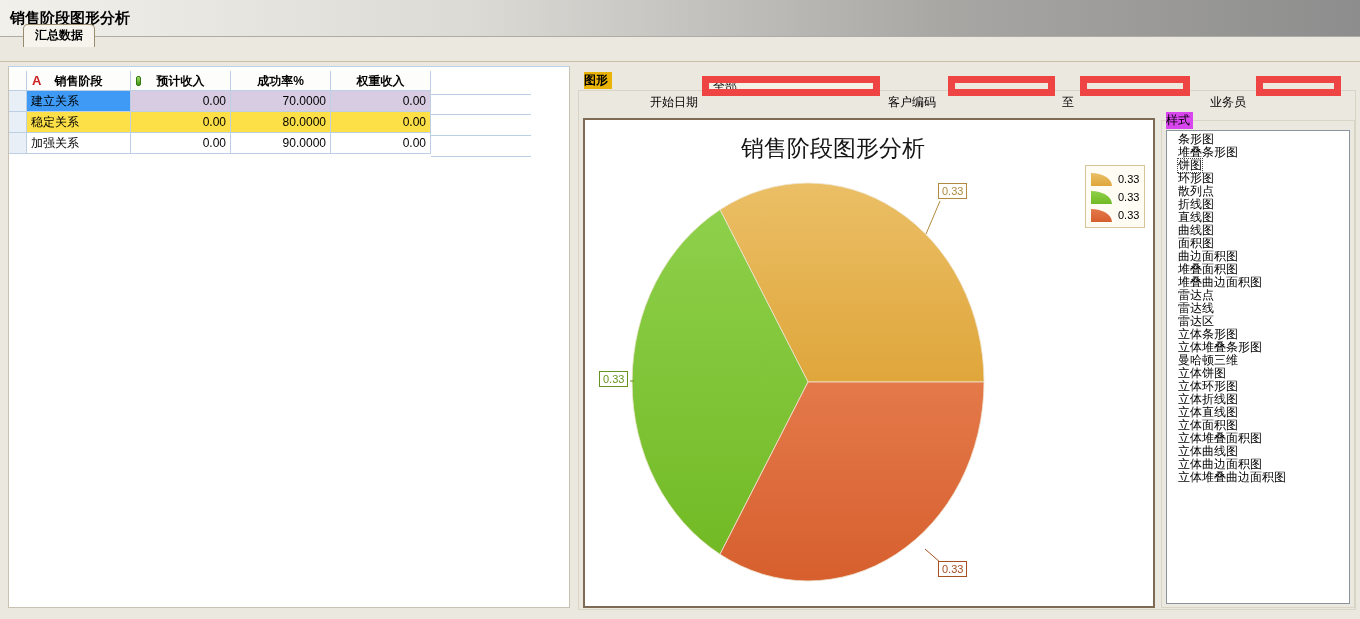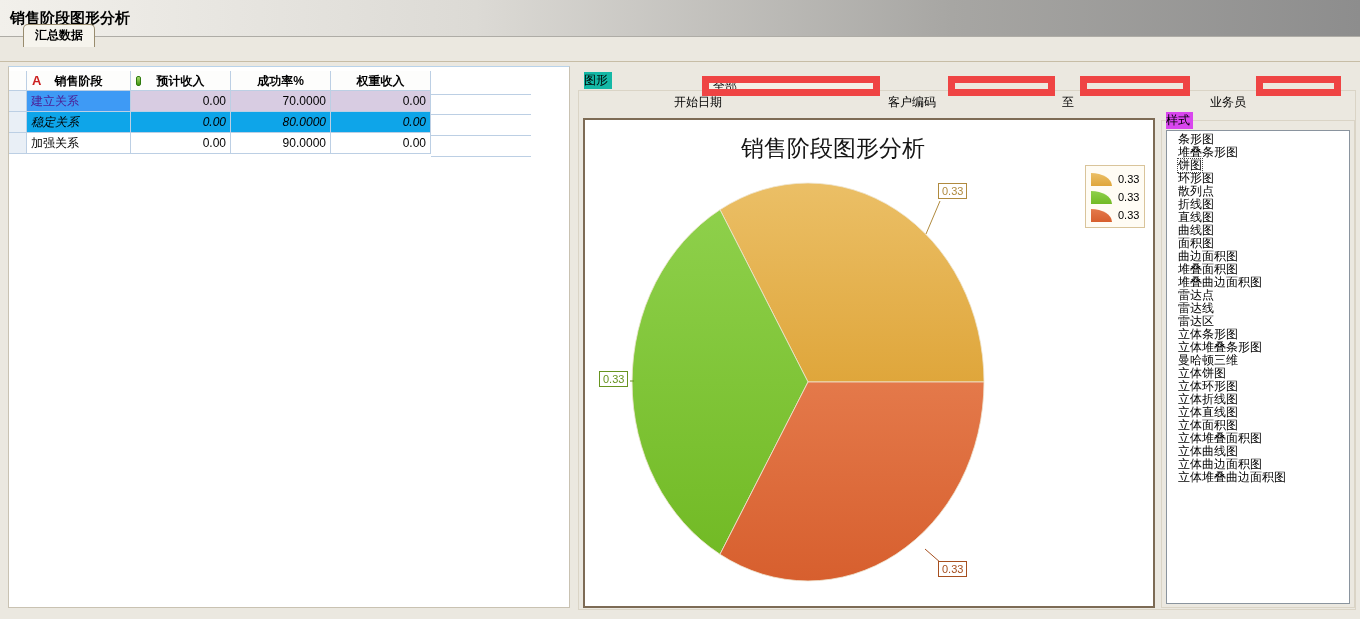--- a/index.html
+++ b/index.html
@@ -27,26 +27,26 @@
   .g-cell{box-sizing:border-box;border-right:1px solid #BCCFE4;border-bottom:1px solid #BCCFE4;
           padding:0 4px;line-height:20px;white-space:nowrap;overflow:hidden;}
   .g-ind{width:18px;background:#E9EFF6;padding:0;}
   .c1{width:104px;}.c2{width:100px;}.c3{width:100px;}.c4{width:100px;}.c5{width:100px;margin-top:23px;}
   .g-hcell{background:#FDFDFC;font-weight:bold;text-align:center;position:relative;}
   .g-hcell .hlabel{display:inline-block;}
   .icon-a{position:absolute;left:5px;top:0;color:#CC2020;font-weight:bold;font-size:13px;}
   .icon-pill{position:absolute;left:5px;top:5px;width:5px;height:10px;border-radius:2px;
              background:linear-gradient(#A8DA6C,#3F9412);border:1px solid #2E7A0E;box-sizing:border-box;}
   .num{text-align:right;}
-  .cell-sel{background:#3E9AF5;color:#4c1d95;}
+  .cell-sel{background:#3E9AF5;color:#000000;}
   .cell-lav{background:#D8CCE2;}
-  .row-alt .g-cell:not(.g-ind){background:#0ea5e9;font-style:italic;}
-
-  
-  .graph-group-label{position:absolute;left:584px;top:72px;background:#14b8a6;padding-right:4px;z-index:2;}
+  .row-alt .g-cell:not(.g-ind){background:#fde047;}
+
+  
+  .graph-group-label{position:absolute;left:584px;top:72px;background:#eab308;padding-right:4px;z-index:2;font-weight:bold;}
   .graph-group{position:absolute;left:578px;top:90px;width:778px;height:520px;
                border:1px solid #DAD4C6;box-sizing:border-box;}
 
   
   .flt-label{position:absolute;top:92px;line-height:20px;text-align:right;}
   .flt-input{position:absolute;top:76px;height:20px;border:7px solid #ef4444;background:#F4F1E8;
              font-family:inherit;font-size:12px;padding:1px 4px;box-sizing:border-box;color:#000;}
   .flt-disabled{background:#EDE9DF;}
 
   
@@ -133,21 +133,21 @@
         <div class="g-cell c3 num">90.0000</div>
         <div class="g-cell c4 num">0.00</div>
         <div class="g-cell c5 num">0</div>
       </div>
     </div>
   </div>
 
   <div class="graph-group-label">图形</div>
   <div class="graph-group"></div>
 
-  <div class="flt-label" style="left:634px;width:88px;font-family:Liberation Serif, serif;">开始日期</div>
+  <div class="flt-label" style="left:610px;width:88px;font-family:Liberation Serif, serif;">开始日期</div>
   <input class="flt-input" style="left: 702px; width: 178px;" value="全部">
   <div class="flt-label" style="left:876px;width:60px;">客户编码</div>
   <input class="flt-input flt-disabled" style="left: 948px; width: 107px;">
   <div class="flt-label" style="left:1062px;width:14px;text-align:left;">至</div>
   <input class="flt-input flt-disabled" style="left: 1080px; width: 110px;">
   <div class="flt-label" style="left:1206px;width:40px;">业务员</div>
   <input class="flt-input flt-disabled" style="left: 1256px; width: 85px;">
 
   <div class="chart-box">
     <div class="chart-title">销售阶段图形分析</div>

